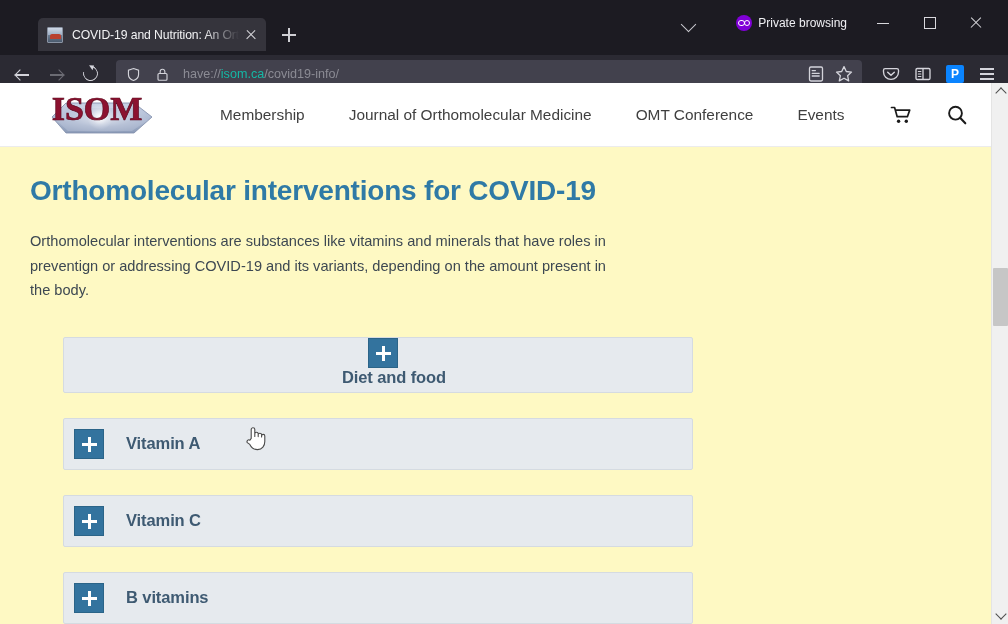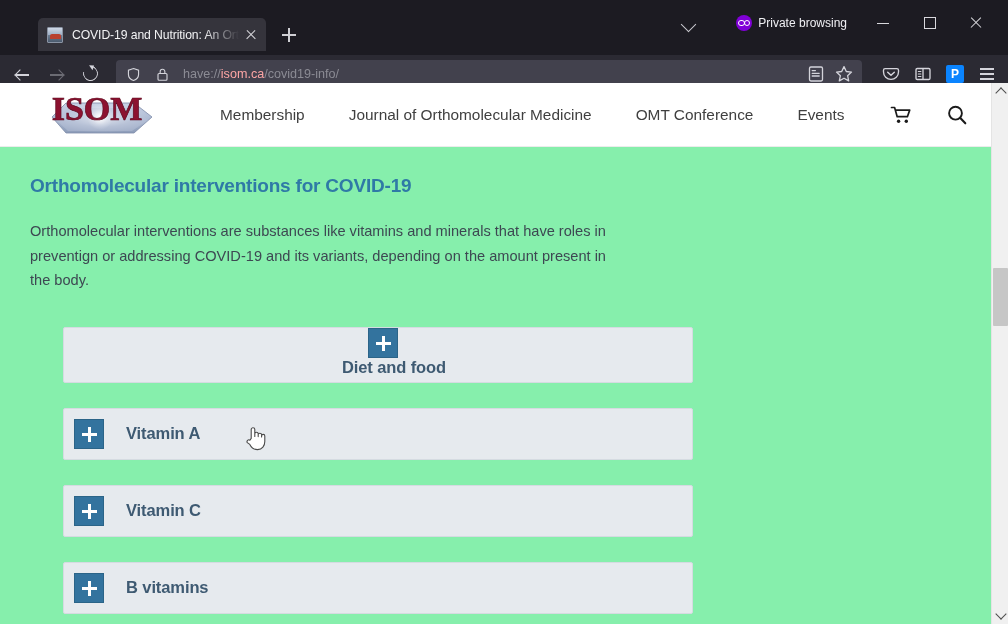--- a/index.html
+++ b/index.html
@@ -175,21 +175,21 @@
   }
   .shield {
     width: 15px; height: 15px; flex: 0 0 15px; position: relative;
   }
   .shield svg, .lock svg { display: block; }
   .lock { width: 15px; height: 15px; flex: 0 0 15px; margin-left: 14px; }
   .url-text {
     flex: 1 1 auto; margin-left: 13px;
     font-size: 12.6px; color: #8b8b94; white-space: nowrap; overflow: hidden;
   }
-  .url-host { color: #fca5a5; }
+  .url-host { color: #14b8a6; }
   .urlbar-icons { display: flex; align-items: center; gap: 2px; flex: 0 0 auto; }
   .ubicon { width: 26px; height: 26px; position: relative; }
 
   .toolbar-right { display: flex; align-items: center; gap: 2px; padding-left: 8px; }
   .tbicon { width: 30px; height: 30px; position: relative; }
   .ext-icon {
     width: 18px; height: 18px; position: absolute; left: 6px; top: 6px;
     background: #0a84ff; border-radius: 2px;
     color: #fff; font-size: 12px; font-weight: bold;
     display: flex; align-items: center; justify-content: center;
@@ -198,40 +198,40 @@
   .hamb { position: absolute; left: 8px; top: 9px; width: 14px; height: 12px; }
   .hamb span { display: block; height: 1.5px; background: #d4d4db; margin-bottom: 3.7px; }
 
   
   .viewport {
     position: absolute; left: 0; top: 83px;
     width: 1008px; height: 541px;
     background: #f6f7f9;
     overflow: hidden;
   }
-  .page { width: 991px; height: 541px; position: relative; background: #86efac; }
+  .page { width: 991px; height: 541px; position: relative; background: #fef9c3; }
 
   .site-header {
     height: 64px; background: #ffffff;
     display: flex; align-items: center;
     border-bottom: 1px solid #ececec;
   }
   .logo { margin-left: 30px; width: 134px; height: 56px; position: relative; flex: 0 0 134px; }
 
   .mainnav { display: flex; align-items: center; margin-left: 56px; gap: 10px; }
   .navlink {
     font-size: 15.4px; color: #3f3f3f; margin-right: 34px;
     white-space: nowrap; font-family: "Liberation Sans", sans-serif;
   }
   .navlink:last-of-type { margin-right: 30px; }
   .navicon { width: 26px; height: 26px; position: relative; margin-right: 20px; }
 
   .content { padding: 28px 0 0 30px; }
   .page-title {
-    font-size: 19px; font-weight: bold; color: #2f7aa6;
+    font-size: 28px; font-weight: bold; color: #2f7aa6;
     letter-spacing: -.2px; margin-bottom: 22px;
   }
   .page-para {
     font-size: 14.6px; color: #3d4852; line-height: 24.5px;
     max-width: 592px; margin-bottom: 34px;
   }
 
   .accordions { width: 630px; margin-left: 33px; }
   .acc {
     background: #e6eaee;

